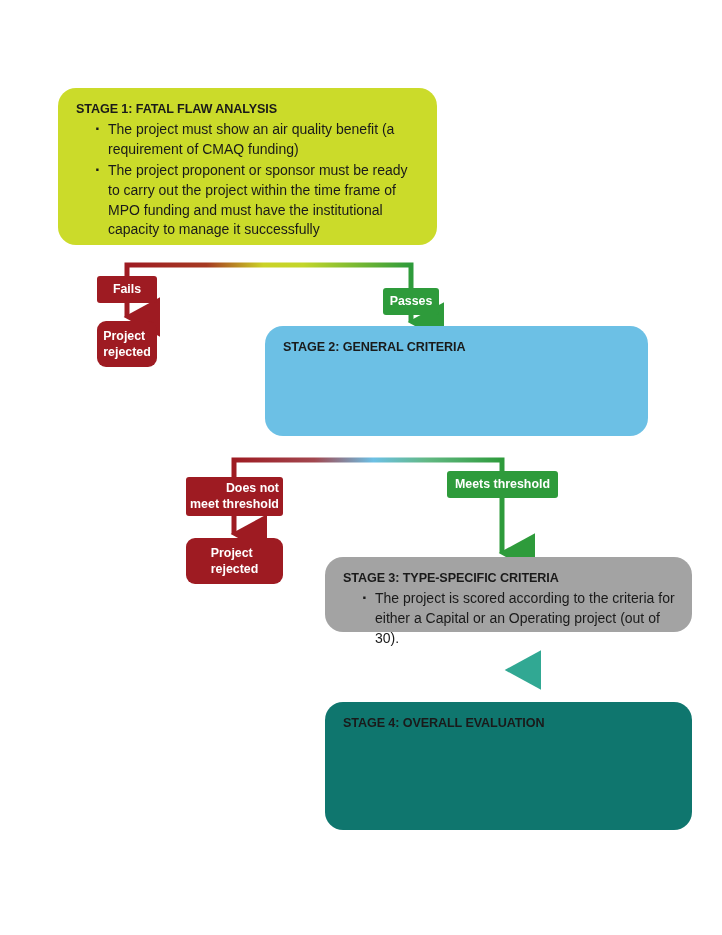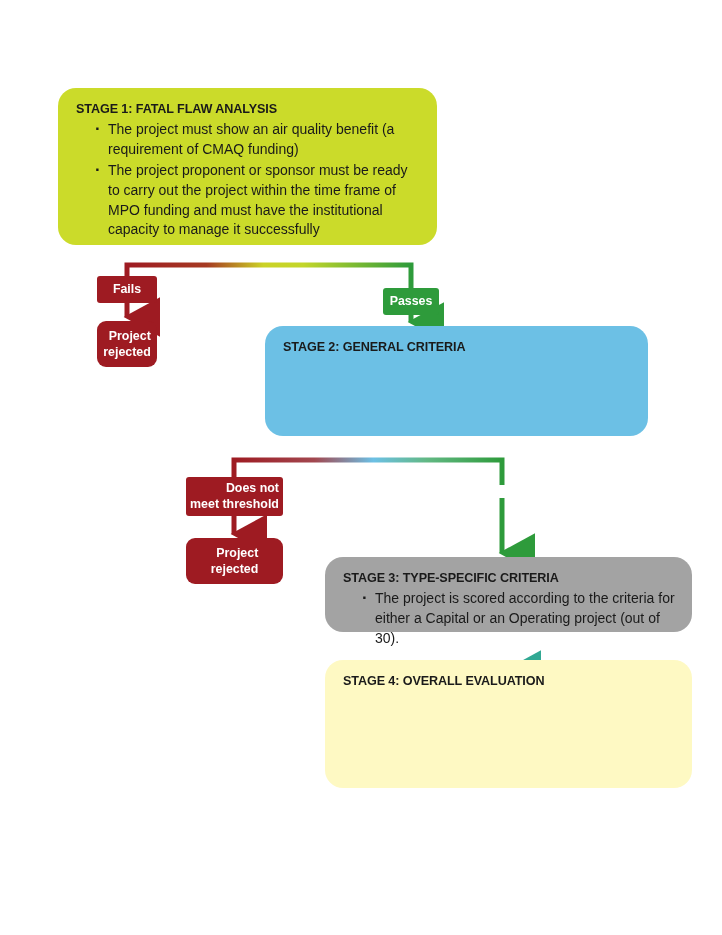--- a/index.html
+++ b/index.html
@@ -60,21 +60,21 @@
     left: 1px;
     top: -3px;
     font-size: 17px;
     font-weight: bold;
     line-height: 1.42;
   }
 
   #stage1 { left: 58px;  top: 88px;  width: 379px; height: 157px; background: #cbdb2a; }
   #stage2 { left: 265px; top: 326px; width: 383px; height: 110px; background: #6cc0e5; }
   #stage3 { left: 325px; top: 557px; width: 367px; height: 75px;  background: #a3a3a3; }
-  #stage4 { left: 325px; top: 660px; width: 367px; height: 128px; background: #fef9c3; }
+  #stage4 { left: 325px; top: 702px; width: 367px; height: 128px; background: #0f766e; }
 
   
   .pill {
     position: absolute;
     border-radius: 3px;
     box-sizing: border-box;
     display: flex;
     align-items: center;
     justify-content: center;
     text-align: right;
@@ -98,21 +98,21 @@
     position: absolute;
     border-radius: 9px;
     background: #9e1b22;
     color: #ffffff;
     font-weight: bold;
     font-size: 12.4px;
     line-height: 1.3;
     display: flex;
     align-items: center;
     justify-content: center;
-    text-align: right;
+    text-align: left;
     z-index: 7;
     box-sizing: border-box;
   }
   #reject1 { left: 97px;  top: 321px; width: 60px;  height: 46px; }
   #reject2 { left: 186px; top: 538px; width: 97px;  height: 46px; }
 
   
   #wires {
     position: absolute;
     left: 0; top: 0;
@@ -207,20 +207,21 @@
     <div class="stage-title">STAGE 2: GENERAL CRITERIA</div>
   </div>
 
   <div class="pill red" id="pill-doesnot">
     <div>
       <span>Does not</span><br>
       <span>meet threshold</span>
     </div>
   </div>
 
+  <div class="pill green" id="pill-meets">Meets threshold</div>
 
   <div class="reject-box" id="reject2">
     <div>
       <span>Project</span><br>
       <span>rejected</span>
     </div>
   </div>
 
   <div class="stage-box" id="stage3">
     <div class="stage-title">STAGE 3: TYPE-SPECIFIC CRITERIA</div>

